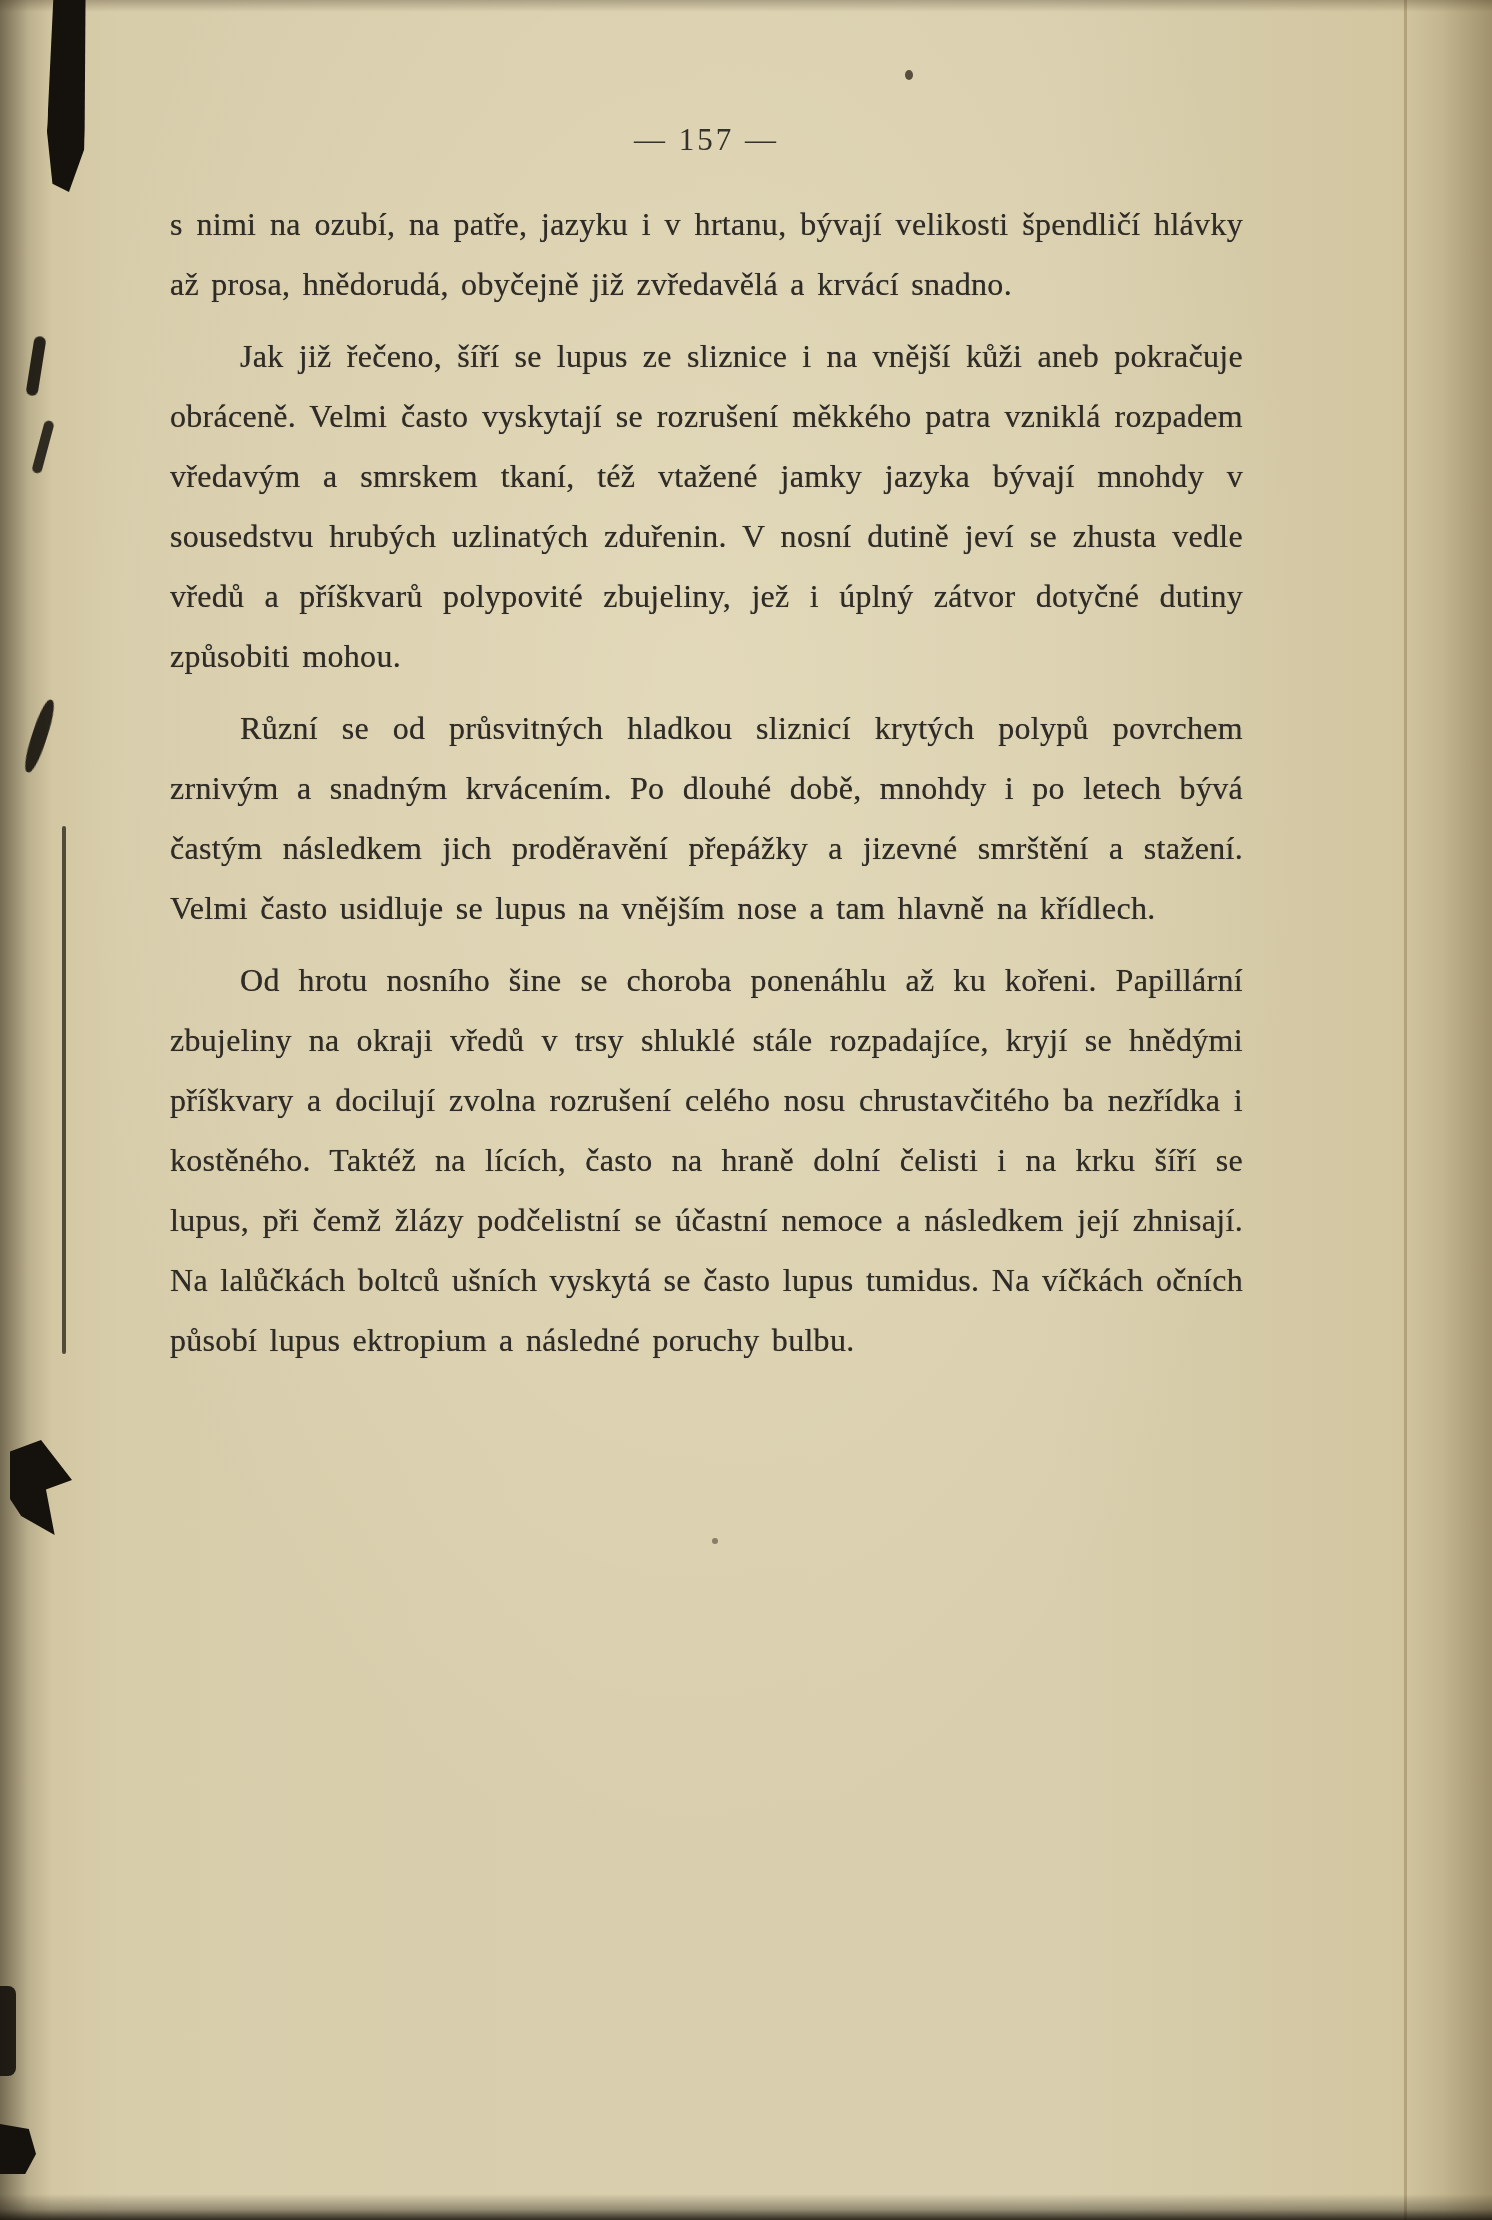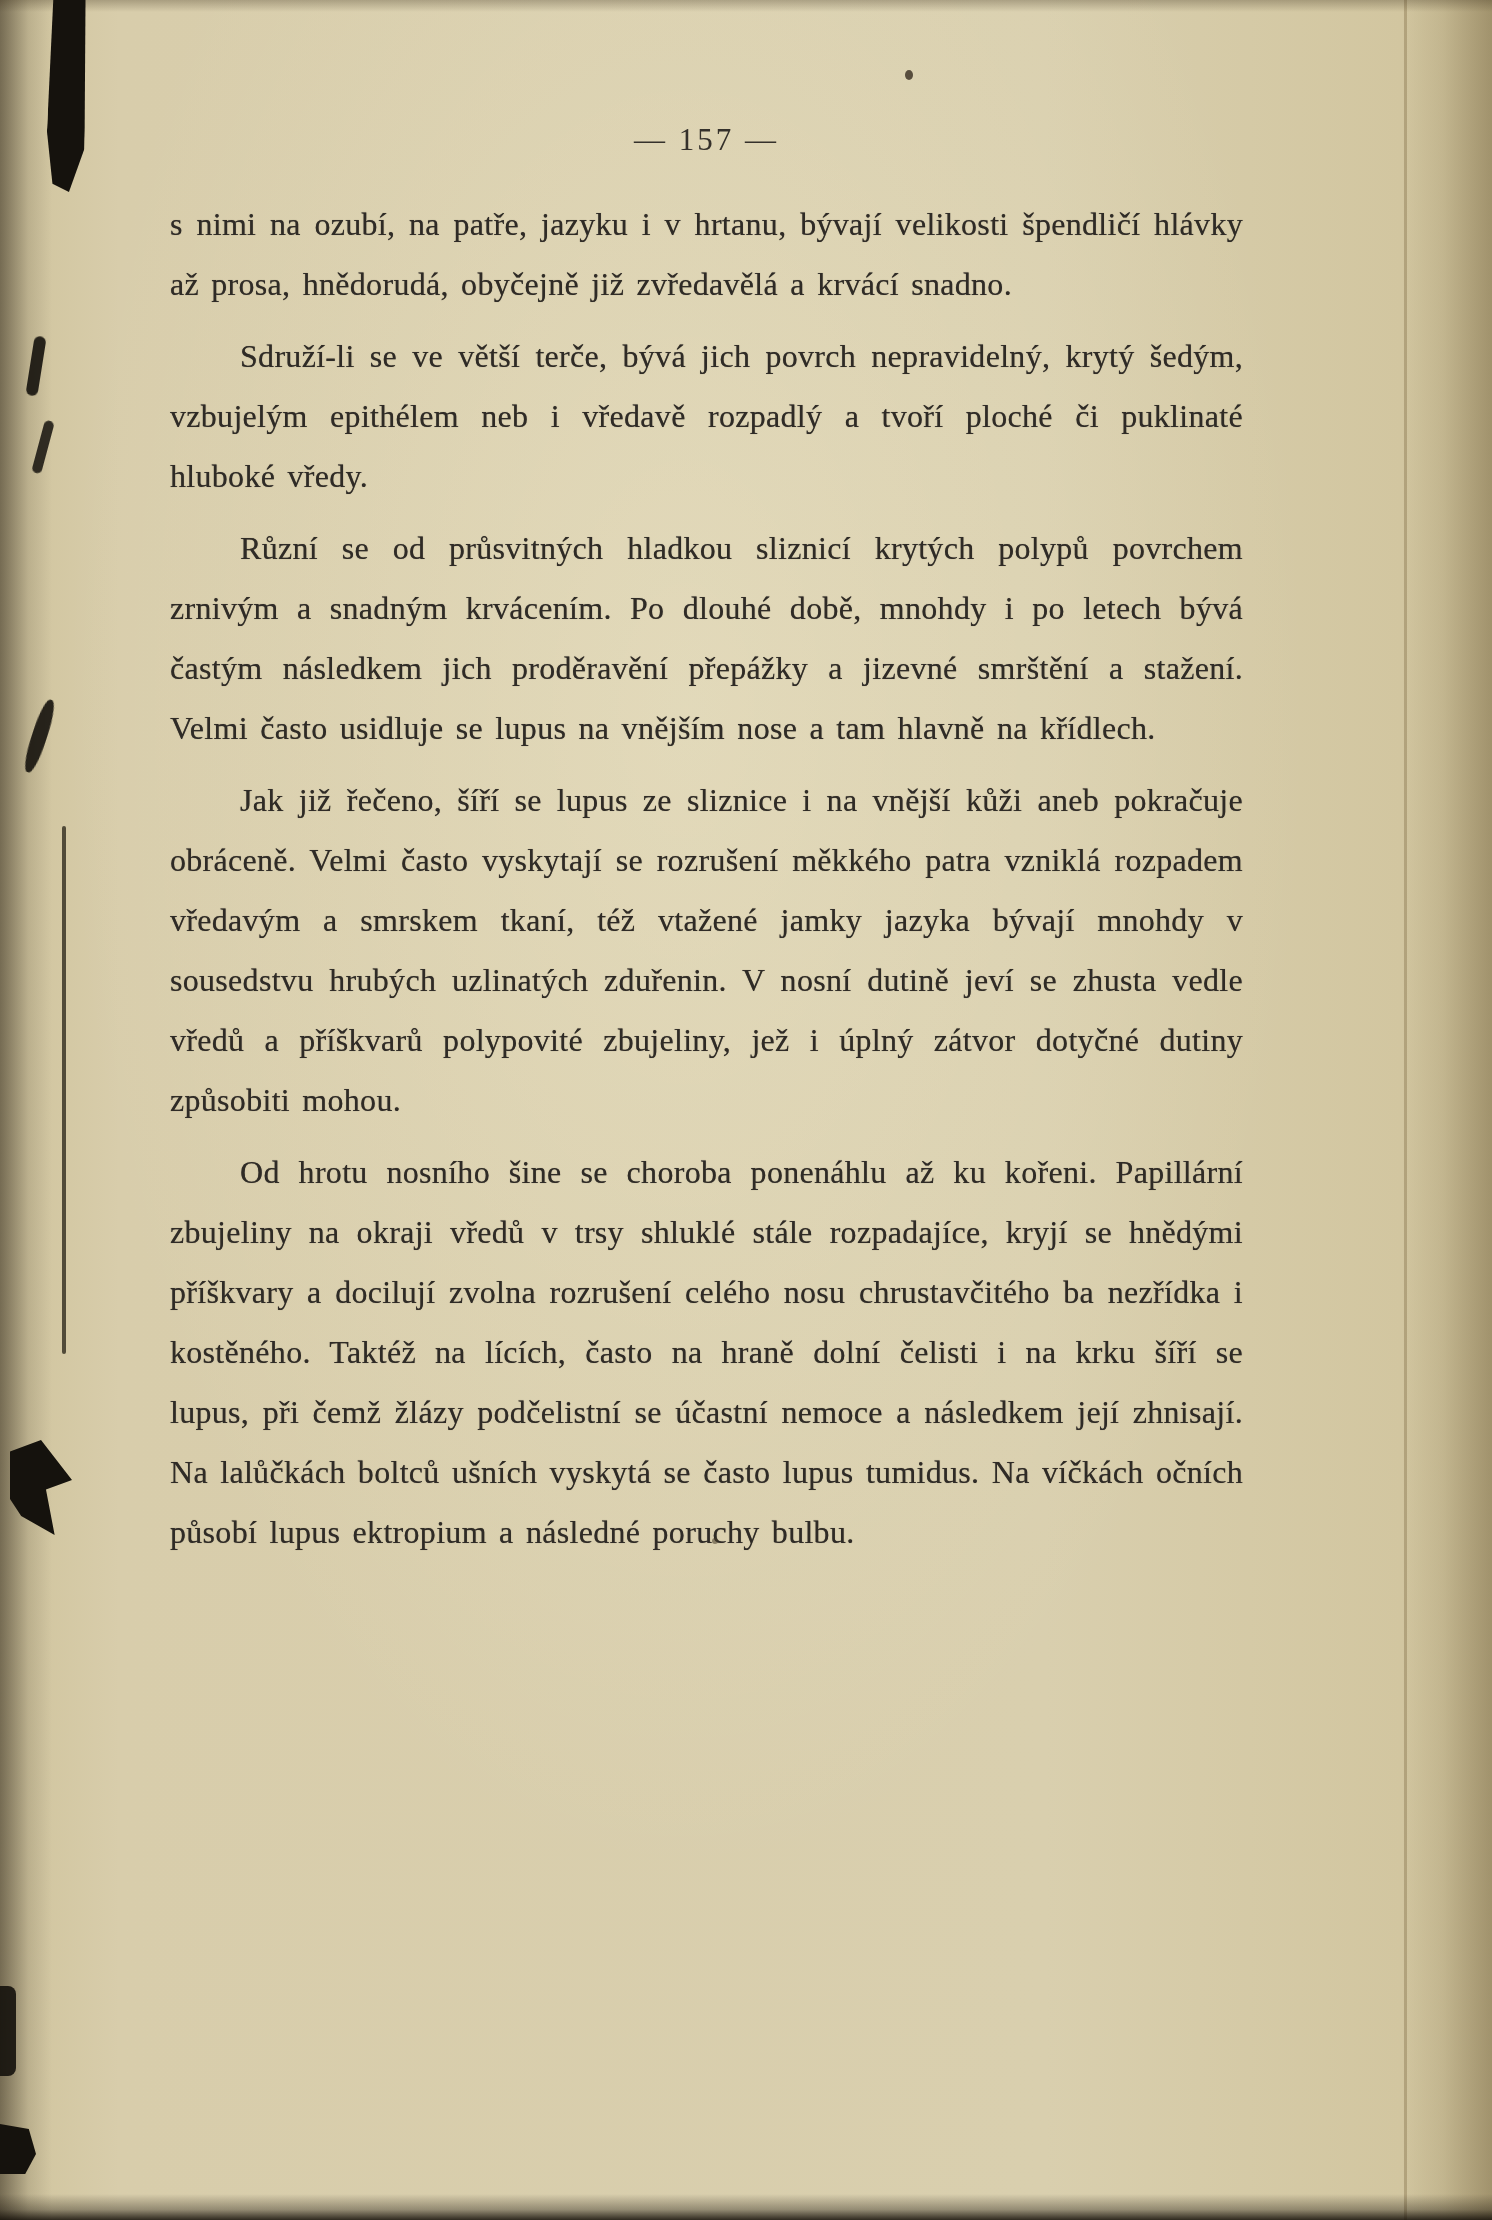--- a/index.html
+++ b/index.html
@@ -124,23 +124,22 @@
 </style>
 </head>
 <body>
 
 <div class="page">
 
   <div class="page-number">— 157 —</div>
 
   <div class="text-block">
     <p class="continuation">s nimi na ozubí, na patře, jazyku i v hrtanu, bývají velikosti špendličí hlávky až prosa, hnědorudá, obyčejně již zvředavělá a krvácí snadno.</p>
-    <p>Sdruží-li se ve větší terče, bývá jich povrch nepravidelný, krytý šedým, vzbujelým epithélem neb i vředavě rozpadlý a tvoří ploché či puklinaté hluboké vředy.</p>
+    <p>Jak již řečeno, šíří se lupus ze sliznice i na vnější kůži aneb pokračuje obráceně. Velmi často vyskytají se rozrušení měkkého patra vzniklá rozpadem vředavým a smrskem tkaní, též vtažené jamky jazyka bývají mnohdy v sousedstvu hrubých uzlinatých zduřenin. V nosní dutině jeví se zhusta vedle vředů a příškvarů polypovité zbujeliny, jež i úplný zátvor dotyčné dutiny způsobiti mohou.</p>
     <p>Různí se od průsvitných hladkou sliznicí krytých polypů povrchem zrnivým a snadným krvácením. Po dlouhé době, mnohdy i po letech bývá častým následkem jich proděravění přepážky a jizevné smrštění a stažení. Velmi často usidluje se lupus na vnějším nose a tam hlavně na křídlech.</p>
-    <p>Jak již řečeno, šíří se lupus ze sliznice i na vnější kůži aneb pokračuje obráceně. Velmi často vyskytají se rozrušení měkkého patra vzniklá rozpadem vředavým a smrskem tkaní, též vtažené jamky jazyka bývají mnohdy v sousedstvu hrubých uzlinatých zduřenin. V nosní dutině jeví se zhusta vedle vředů a příškvarů polypovité zbujeliny, jež i úplný zátvor dotyčné dutiny způsobiti mohou.</p>
     <p>Od hrotu nosního šine se choroba ponenáhlu až ku kořeni. Papillární zbujeliny na okraji vředů v trsy shluklé stále rozpadajíce, kryjí se hnědými příškvary a docilují zvolna rozrušení celého nosu chrustavčitého ba nezřídka i kostěného. Taktéž na lících, často na hraně dolní čelisti i na krku šíří se lupus, při čemž žlázy podčelistní se účastní nemoce a následkem její zhnisají. Na lalůčkách boltců ušních vyskytá se často lupus tumidus. Na víčkách očních působí lupus ektropium a následné poruchy bulbu.</p>
   </div>
 
   <div class="edge-left"></div>
   <div class="edge-right"></div>
   <div class="fold-line"></div>
   <div class="edge-top"></div>
   <div class="edge-bottom"></div>
 
   <div class="mark mark-top-left"></div>

